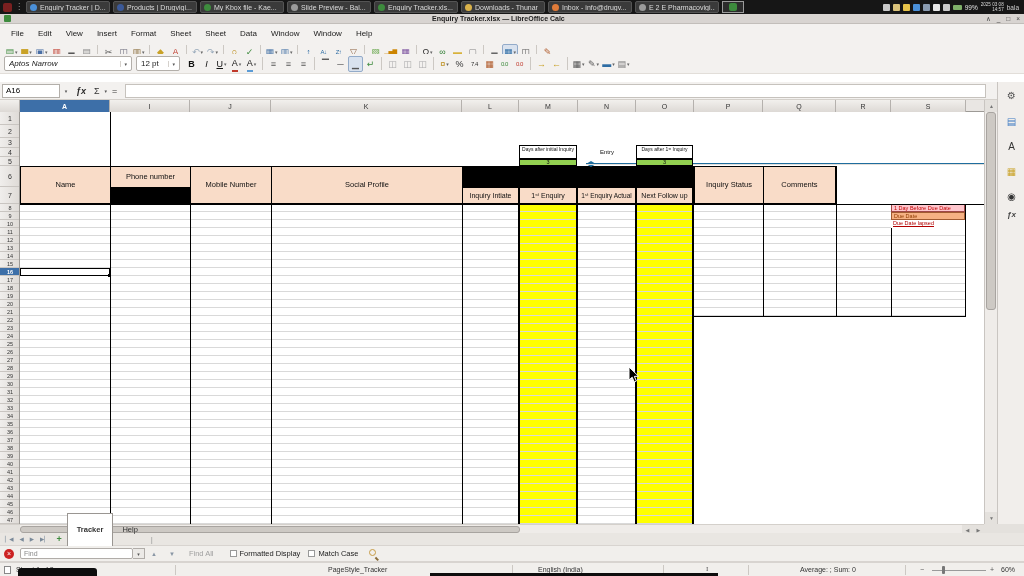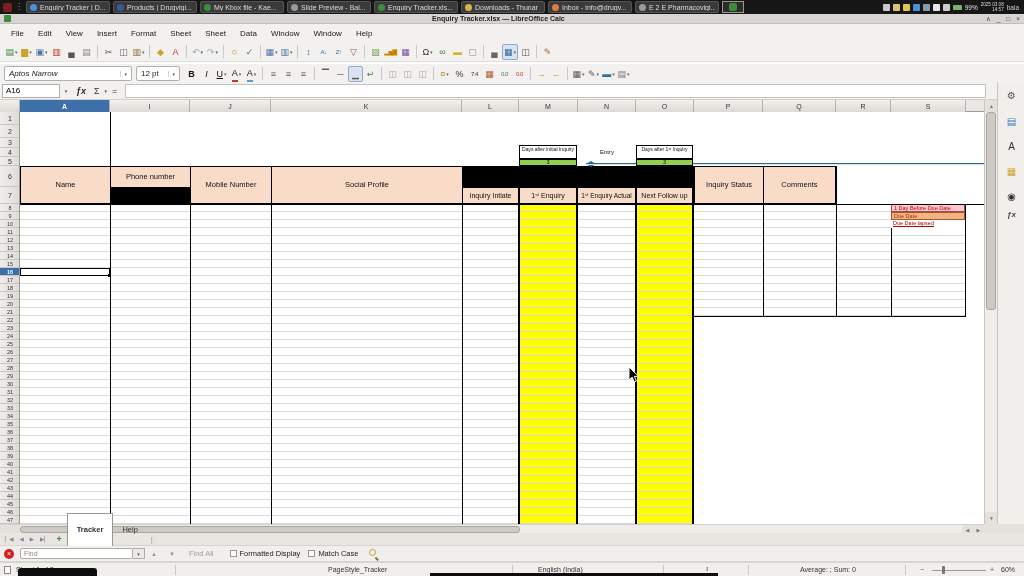--- a/index.html
+++ b/index.html
@@ -27,21 +27,21 @@
   #titlebar .appicon{width:7px;height:7px;background:#3d8b3d;border-radius:1px;flex:none}
   #titlebar .ttl{flex:1;text-align:center;font-size:7px;font-weight:bold;color:#222;line-height:10px}
   #titlebar .winbtns{display:flex;gap:6px;color:#444;font-size:6.5px;line-height:10px}
   #titlebar .winbtns span{cursor:default}
 
   
   #menubar{position:absolute;left:0;top:24px;width:1024px;height:18px;background:#f3f1ef;display:flex;align-items:center;padding:0 4px}
   .menu-item{font-size:8px;color:#1a1a1a;padding:2px 7px;border-radius:2px}
   .bar{position:absolute;left:0;width:1024px;height:20px;background:#f3f1ef;display:flex;align-items:center;padding:0 4px;border-bottom:1px solid #e2ded9}
   #toolbar-std{top:42px}
-  #toolbar-fmt{top:64px}
+  #toolbar-fmt{top:54px}
   .tbtn{height:16px;min-width:15px;display:flex;align-items:center;justify-content:center;border-radius:2px;padding:0 1px}
   .tbtn.pressed{background:#d9e2ee;border:1px solid #93abc9}
   .tbtn .g{font-size:9px;line-height:14px}
   .tbtn .g.sm{font-size:6px;letter-spacing:-0.5px}
   .tbtn .caret{font-size:5px;color:#666;margin-left:1px}
   .tsep{width:1px;height:13px;background:#ccc8c3;margin:0 3px;flex:none}
   .combo{height:15px;background:#fff;border:1px solid #b3afaa;border-radius:2px;display:flex;align-items:center;font-size:8px;color:#222;padding:0 4px}
   .combo .cv{flex:1;white-space:nowrap;overflow:hidden}
   .combo .ca{font-size:5px;color:#555;border-left:1px solid #d5d1cc;padding-left:3px;margin-left:3px}
   #fontname{width:128px;margin-right:4px;font-style:italic}

